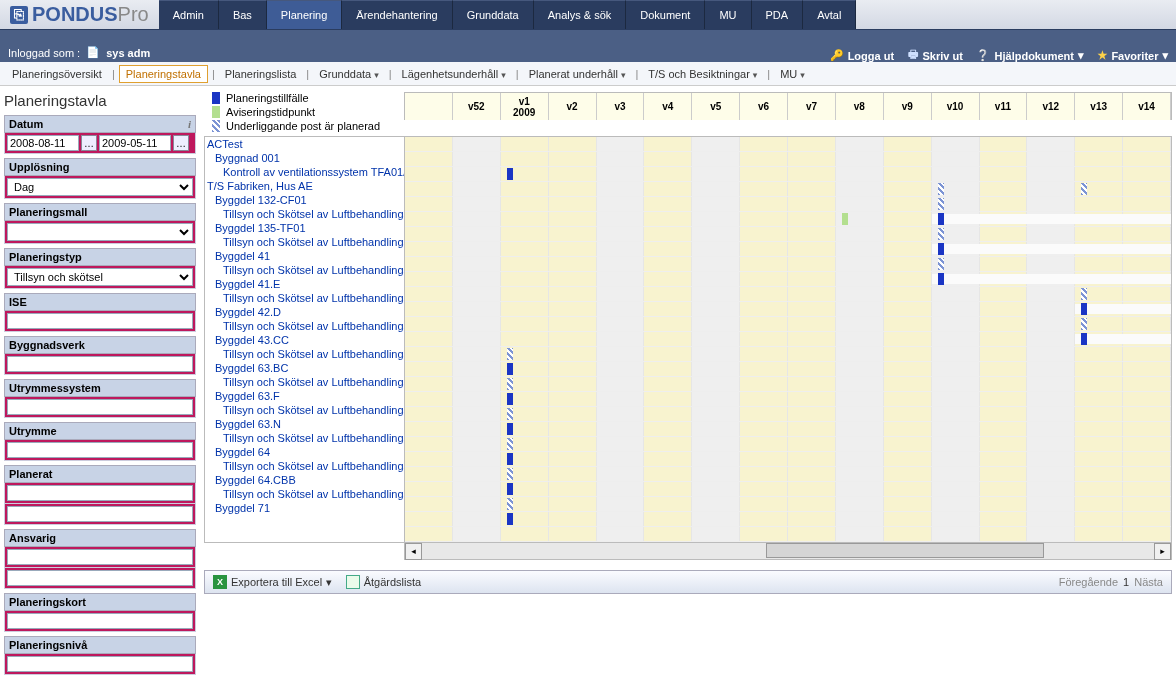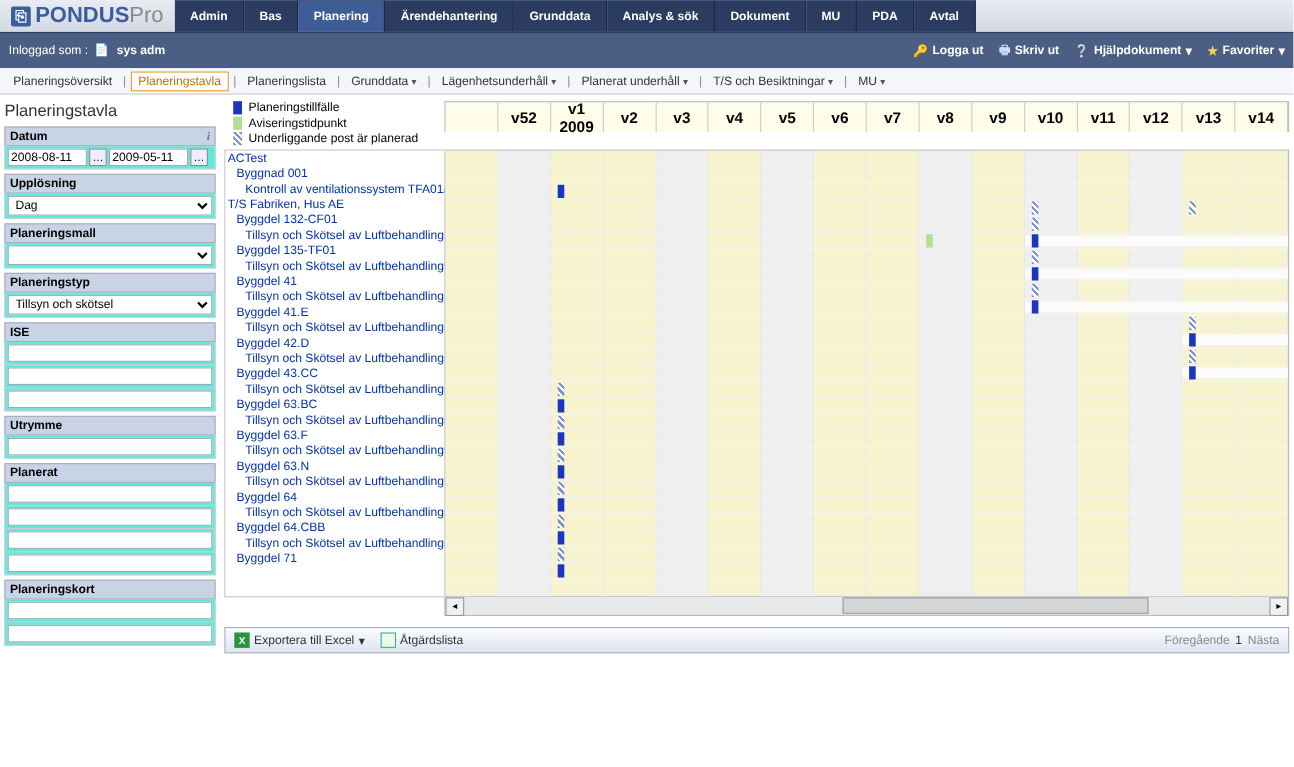--- a/index.html
+++ b/index.html
@@ -3,52 +3,52 @@
 <meta charset="utf-8">
 <style>
 * { box-sizing: border-box; margin: 0; padding: 0; }
 body { font-family: Verdana, Arial, sans-serif; font-size: 11px; background: #fff; width: 1176px; }
 .topbar { display: flex; align-items: center; background: linear-gradient(#e9ecf2, #d3d8e3); height: 30px; border-bottom: 1px solid #2a3c5f; }
 .logo { display: flex; align-items: center; padding: 0 10px; }
 .logo-icon { width: 18px; height: 18px; background: #3a5d9f; display: inline-flex; align-items: center; justify-content: center; color: #fff; font-weight: bold; border-radius: 2px; font-size: 13px; margin-right: 4px; }
 .logo-text { font-size: 20px; color: #3a5d9f; font-weight: bold; letter-spacing: 0px; }
 .logo-pro { font-size: 20px; color: #888; letter-spacing: 0; }
 .navtabs { display: flex; height: 100%; }
-.navtabs .tab { color: #fff; background: #2a3c5f; padding: 0 14px; display: flex; align-items: center; font-weight: bold; font-size: 11px; border-right: 1px solid #1c2940; cursor: pointer; border-top: 1px solid #46587d; text-align: right; }
+.navtabs .tab { color: #fff; background: #2a3c5f; padding: 0 14px; display: flex; align-items: center; font-weight: normal; font-size: 11px; border-right: 1px solid #1c2940; cursor: pointer; border-top: 1px solid #46587d; text-align: right; }
 .navtabs .tab.active { background: #3e5c96; }
-.subbar { background: #4b5f85; color: #fff; height: 24px; display: flex; align-items: center; justify-content: space-between; padding: 16px 8px; font-size: 11px; }
+.subbar { background: #4b5f85; color: #fff; height: 24px; display: flex; align-items: flex-start; justify-content: space-between; padding: 16px 8px; font-size: 11px; }
 .subbar .left { display: flex; align-items: center; gap: 6px; }
 .subbar .right { display: flex; align-items: center; gap: 14px; }
 .subbar .right .item { display: flex; align-items: center; gap: 4px; cursor: pointer; color: #fff; font-weight: bold; }
 .icon { width: 14px; height: 14px; display: inline-block; }
 .subnav { background: #f4f6fa; height: 24px; display: flex; align-items: center; padding: 0 6px; border-bottom: 1px solid #ccc; font-size: 11px; gap: 4px; }
 .subnav .sn { color: #333; padding: 2px 6px; cursor: pointer; text-align: right; }
 .subnav .sn.active { border: 1px solid #e0a030; color: #c07000; background: #fff; }
 .subnav .sep { color: #888; }
 .dropdown-arrow::after { content: "▾"; font-size: 9px; margin-left: 3px; color: #555; }
 .main { display: flex; }
 .sidebar { width: 200px; padding: 6px 4px; }
 .page-title { font-size: 15px; color: #333; margin-bottom: 6px; }
 .field-label { font-weight: bold; font-size: 11px; background: #c8d3e6; padding: 2px 4px; margin-top: 4px; border: 1px solid #aab; display: flex; justify-content: space-between; align-items: center; }
-.field-row { display: flex; gap: 2px; background: #5eead4; padding: 2px; border: 1px solid #ccd; border-top: none; align-items: center; }
+.field-row { display: flex; gap: 2px; background: #be185d; padding: 2px; border: 1px solid #ccd; border-top: none; align-items: center; }
 .field-row input[type=text], .field-row select { flex: 1; font-size: 11px; padding: 1px 2px; border: 1px solid #9ab; background: #fff; }
 .date-input { width: 72px !important; flex: none !important; }
 .date-btn { width: 16px; height: 16px; border: 1px solid #889; background: #eef; font-size: 10px; cursor: pointer; display: inline-flex; align-items: center; justify-content: center; }
 .middle { flex: 1; display: flex; flex-direction: column; padding: 6px 4px; }
 .legend { display: flex; flex-direction: column; gap: 2px; font-size: 11px; margin-bottom: 4px; padding-left: 8px; }
 .legend .lg { display: flex; align-items: center; gap: 6px; }
 .sw { width: 8px; height: 12px; display: inline-block; }
 .content-row { display: flex; border: 1px solid #bbb; }
 .tree { width: 200px; border-right: 1px solid #bbb; font-size: 11px; background: #fff; overflow: hidden; }
 .tree .tr { padding: 1px 2px; color: #0033aa; cursor: pointer; white-space: nowrap; overflow: hidden; }
 .tree .l0 { padding-left: 2px; color: #0033aa; }
 .tree .l1 { padding-left: 10px; }
 .tree .l2 { padding-left: 18px; }
 .gantt { flex: 1; overflow: hidden; position: relative; }
-.gantt-header { display: flex; height: 28px; background: #fefde9; border-bottom: 1px solid #bbb; font-size: 14px; }
+.gantt-header { display: flex; height: 28px; background: #fefde9; border-bottom: 1px solid #bbb; font-size: 10px; }
 .gh { border-right: 1px solid #ccc; display: flex; flex-direction: column; align-items: center; justify-content: center; font-weight: bold; flex: 1; }
 .gantt-body { position: relative; }
 .grow { height: 15px; display: flex; position: relative; border-bottom: 1px solid #eee; }
 .gc { flex: 1; border-right: 1px solid #e6e6e6; background: #efefef; }
 .gc.we { background: #f8f3cf; }
 .marker { position: absolute; width: 6px; background: #1a35c4; top: 1px; bottom: 1px; }
 .marker.striped { background: repeating-linear-gradient(45deg, #7c94d4 0, #7c94d4 2px, #fff 2px, #fff 4px); }
 .marker.green { background: #b3df8f; }
 .bar-shade { position: absolute; top:2px; bottom:2px; background: #fbfbfb; }
 .scrollwrap { display: flex; align-items: center; border:1px solid #bbb; border-top:none; height:17px; background:#e8e8e8; }
@@ -165,55 +165,59 @@
     <div class="field-label">Planeringstyp</div>
     <div class="field-row">
         <select><option>Tillsyn och skötsel</option></select>
       </div>
 
     <div class="field-label">ISE</div>
     <div class="field-row">
         <input type="text" value="" style="">
       </div>
 
-    <div class="field-row">
-        <input type="text" value="" style="">
-      </div>
-
+    <div class="field-label">Byggnadsverk</div>
+    <div class="field-row">
+        <input type="text" value="" style="">
+      </div>
+
+    <div class="field-label">Utrymmessystem</div>
     <div class="field-row">
         <input type="text" value="" style="">
       </div>
 
     <div class="field-label">Utrymme</div>
     <div class="field-row">
         <input type="text" value="" style="">
       </div>
 
     <div class="field-label">Planerat</div>
     <div class="field-row">
         <input type="text" value="" style="">
       </div>
 
     <div class="field-row">
         <input type="text" value="" style="">
       </div>
 
+    <div class="field-label">Ansvarig</div>
     <div class="field-row">
         <input type="text" value="" style="">
       </div>
 
     <div class="field-row">
         <input type="text" value="" style="">
       </div>
 
     <div class="field-label">Planeringskort</div>
     <div class="field-row">
         <input type="text" value="" style="">
       </div>
 
+    <div class="field-label">Planeringsnivå</div>
     <div class="field-row">
         <input type="text" value="" style="">
       </div>
 
   </div>
 
   <div class="middle">
     <div style="display:flex;">
       <div class="legend" style="width:200px;">
         <div class="lg">

